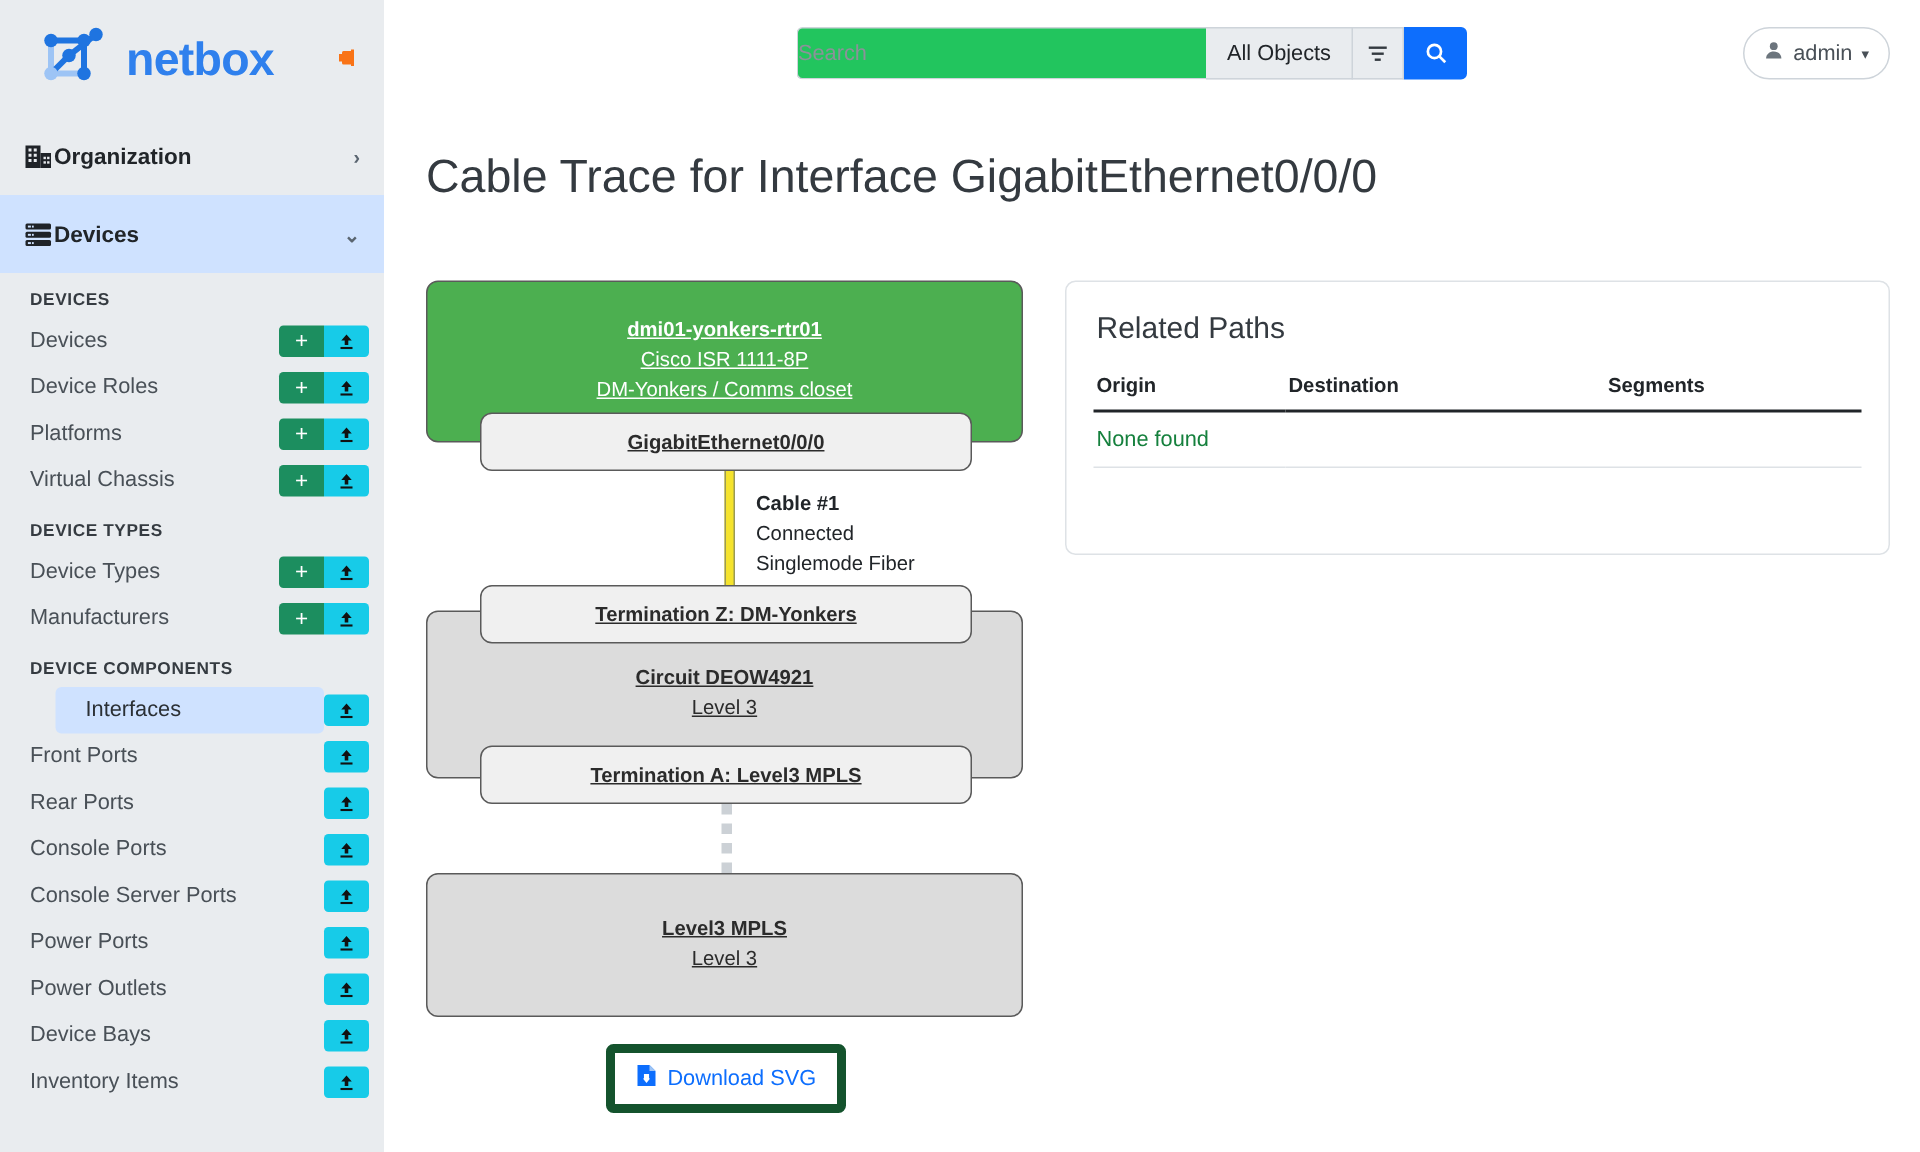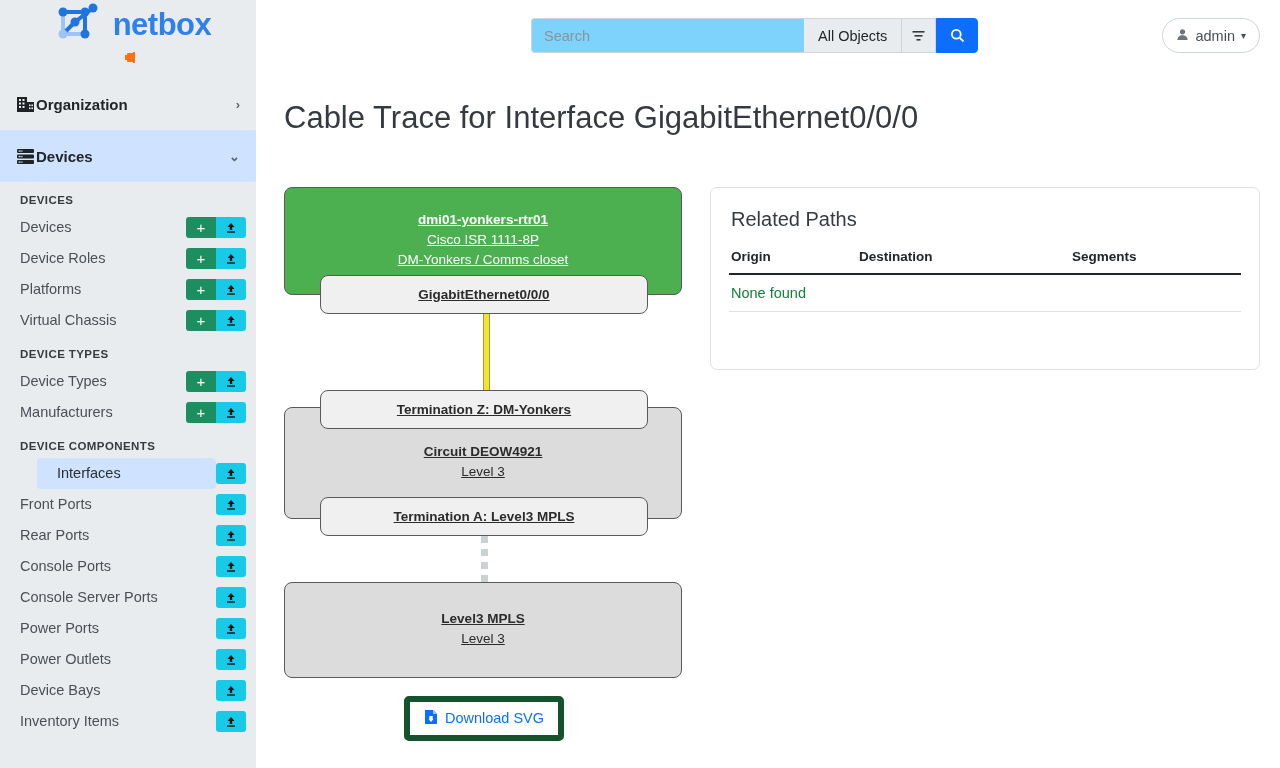--- a/index.html
+++ b/index.html
@@ -18,21 +18,21 @@
   .sidebar {
     width: 256px; min-width: 256px; height: 768px;
     background: #e9ecef;
     overflow: hidden;
     position: relative;
   }
   .sb-header {
     height: 78px;
     display: flex; align-items: center;
     padding: 0 16px 0 20px;
-    flex-direction: column;
+    justify-content: space-between;
   }
   .brand { display: flex; align-items: center; gap: 8px; }
   .brand-word {
     font-size: 31px; font-weight: bold; color: #2f80ed;
     letter-spacing: -0.5px; line-height: 1;
   }
   .pin-icon { color: #f97316; display: flex; align-items: center; }
 
   .nav-group {
     display: flex; align-items: center;
@@ -76,22 +76,22 @@
     height: 70px; display: flex; align-items: center;
     padding: 0 20px; position: relative;
   }
   .searchwrap {
     display: flex; margin: 0 auto; position: absolute; left: 275px; top: 18px;
   }
   .search-input {
     width: 273px; height: 35px;
     border: 1px solid #ced4da; border-right: none;
     border-radius: 4px 0 0 4px;
-    padding: 0 12px; font-size: 14.5px; color: #212529;
-    outline: none; background: #7dd3fc;
+    padding: 0 0; font-size: 14.5px; color: #212529;
+    outline: none; background: #22c55e;
     font-family: "Liberation Sans", sans-serif;
   }
   .search-input::placeholder { color: #8b9299; }
   .search-scope {
     height: 35px; display: flex; align-items: center; padding: 0 14px;
     background: #e9ecef; border: 1px solid #ced4da; border-left: none;
     font-size: 14.5px; color: #212529; cursor: pointer;
   }
   .search-filter {
     height: 35px; width: 34px; display: flex; align-items: center; justify-content: center;
@@ -500,20 +500,25 @@
           <div class="t2">Cisco ISR 1111-8P</div>
           <div class="t2">DM-Yonkers / Comms closet</div>
         </div>
 
         <div class="node node-term">
           <span>GigabitEthernet0/0/0</span>
         </div>
 
         <div class="cable-seg">
           <div class="cable-line"></div>
+          <div class="cable-label">
+            <div class="b">Cable #1</div>
+            <div>Connected</div>
+            <div>Singlemode Fiber</div>
+          </div>
         </div>
 
         <div class="node node-term">
           <span>Termination Z: DM-Yonkers</span>
         </div>
 
         <div class="node node-circuit">
           <div class="t1">Circuit DEOW4921</div>
           <div class="t2">Level 3</div>
         </div>

